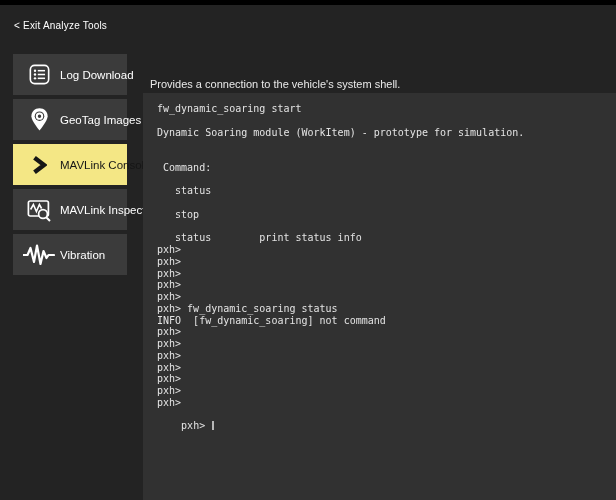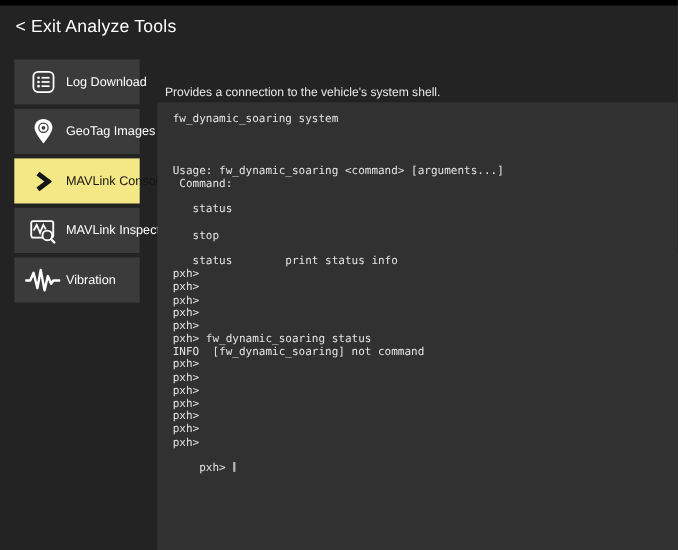--- a/index.html
+++ b/index.html
@@ -10,21 +10,21 @@
   }
   .top-bar{
     position:absolute;top:0;left:0;width:616px;height:5px;
     background:var(--top-bar,#000);
   }
   .header{
     position:absolute;top:14px;left:14px;height:22px;
     display:flex;align-items:center;cursor:pointer;
   }
   .header .title{
-    color:#ffffff;font-size:16px;letter-spacing:.2px;white-space:pre;
+    color:#ffffff;font-size:10px;letter-spacing:.2px;white-space:pre;
   }
   .sidebar{
     position:absolute;left:13px;top:54px;width:114px;
     display:flex;flex-direction:column;gap:4px;
   }
   .sidebar-item{
     height:41px;background:var(--sidebar-item-bg,#3b3b3b);
     display:flex;align-items:center;padding-left:9px;box-sizing:border-box;
     cursor:pointer;
   }
@@ -126,30 +126,30 @@
     <span class="label">Vibration</span>
   </div>
 
 </div>
 
 <div class="description">Provides a connection to the vehicle's system shell.</div>
 
 <div class="console-panel">
 
   <div>
-    <div class="console-line">fw_dynamic_soaring system</div>
+    <div class="console-line">fw_dynamic_soaring start</div>
 
     <div class="console-line"></div>
 
+    <div class="console-line">Dynamic Soaring module (WorkItem) - prototype for simulation.</div>
 
     <div class="console-line"></div>
 
     <div class="console-line"></div>
 
-    <div class="console-line">Usage: fw_dynamic_soaring &lt;command&gt; [arguments...]</div>
 
     <div class="console-line"> Command:</div>
 
     <div class="console-line"></div>
 
     <div class="console-line">   status</div>
 
     <div class="console-line"></div>
 
     <div class="console-line">   stop</div>

